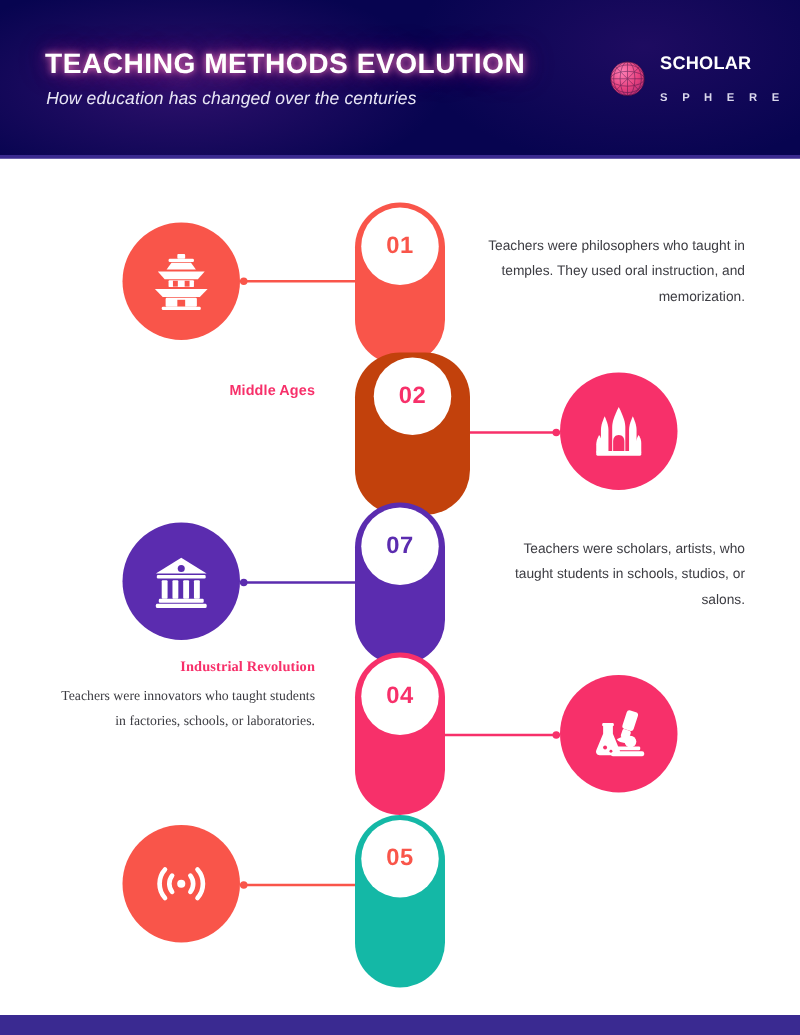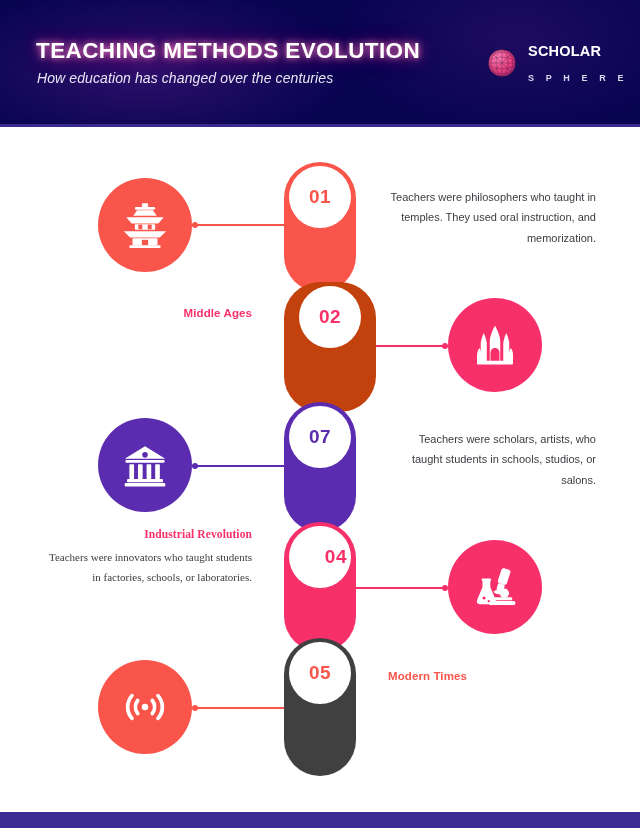--- a/index.html
+++ b/index.html
@@ -231,26 +231,26 @@
     </div>
   </div>
 
   <div class="seg" style="top:240px; height:130px; background:#5B2CAF;">
     <div class="badge" style="top:8px; color:#5B2CAF;">
       <span>07</span>
     </div>
   </div>
 
   <div class="seg" style="top:360px; height:130px; background:#F7306A;">
-    <div class="badge" style="top:8px; color:#F7306A;justify-content:flex-end;">
+    <div class="badge" style="top:8px; color:#F7306A;">
       <span>04</span>
     </div>
   </div>
 
-  <div class="seg" style="top:476px; height:138px; background:#404040;">
+  <div class="seg" style="top:490px; height:138px; background:#14b8a6;">
     <div class="badge" style="top:8px; color:#F9554A;">
       <span>05</span>
     </div>
   </div>
 
 </div>
 
 <div class="icon-circle" style="left:98px; top:178px; background:#F9554A;">
   <svg width="50" height="50" viewBox="0 0 64 64" fill="#ffffff">
     <rect x="28" y="4" width="8" height="5" rx="1"></rect>
@@ -331,16 +331,15 @@
 <div class="textblock right" style="left:388px; top:429px;">
   <p class="tb-body">Teachers were scholars, artists, who taught students in schools, studios, or salons.</p>
 </div>
 
 <div class="textblock left" style="left:44px; top:528px;font-family:Liberation Serif, serif;">
   <p class="tb-head" style="color:#F7306A;">Industrial Revolution</p>
   <p class="tb-body">Teachers were innovators who taught students in factories, schools, or laboratories.</p>
 </div>
 
 <div class="textblock right" style="left:388px; top:670px;">
-  <p class="tb-head" style="color:#F9554A;">Modern Times</p>
 </div>
 
 <div id="footer"></div>
 
 </body></html>

